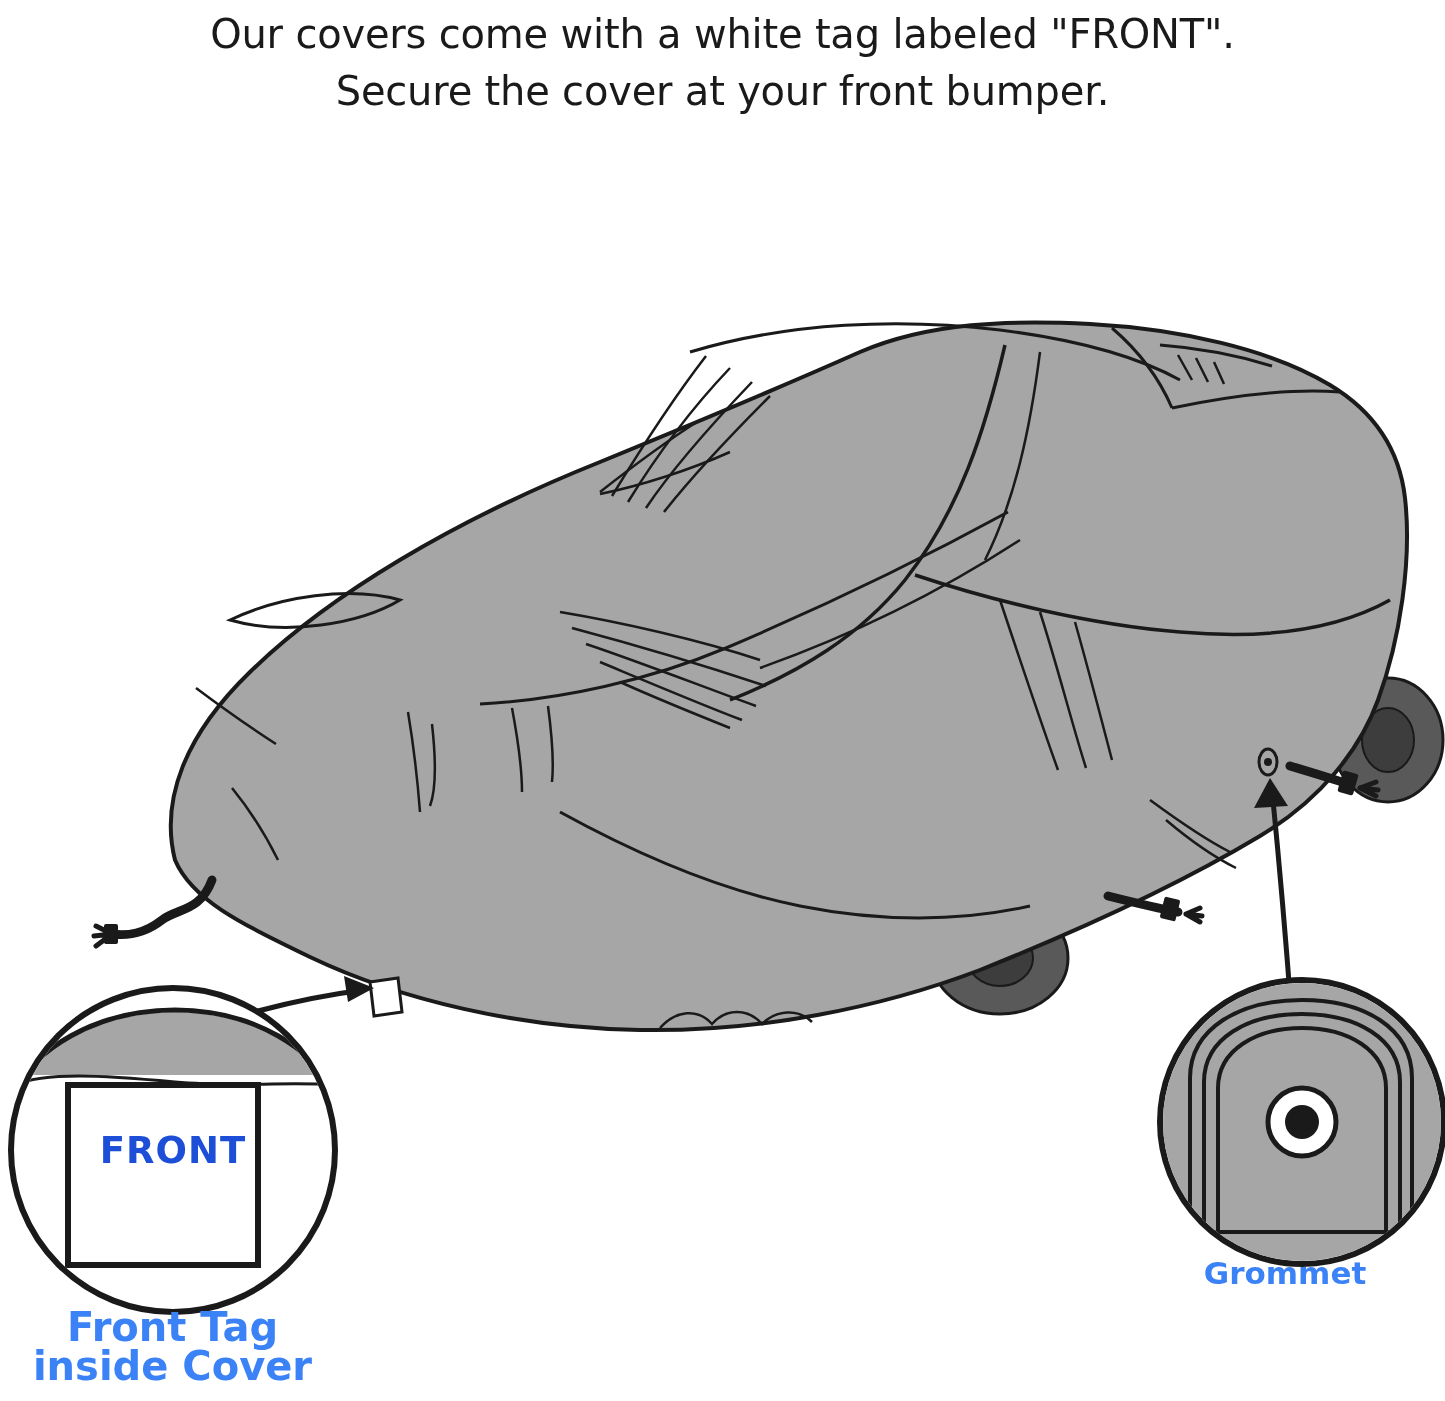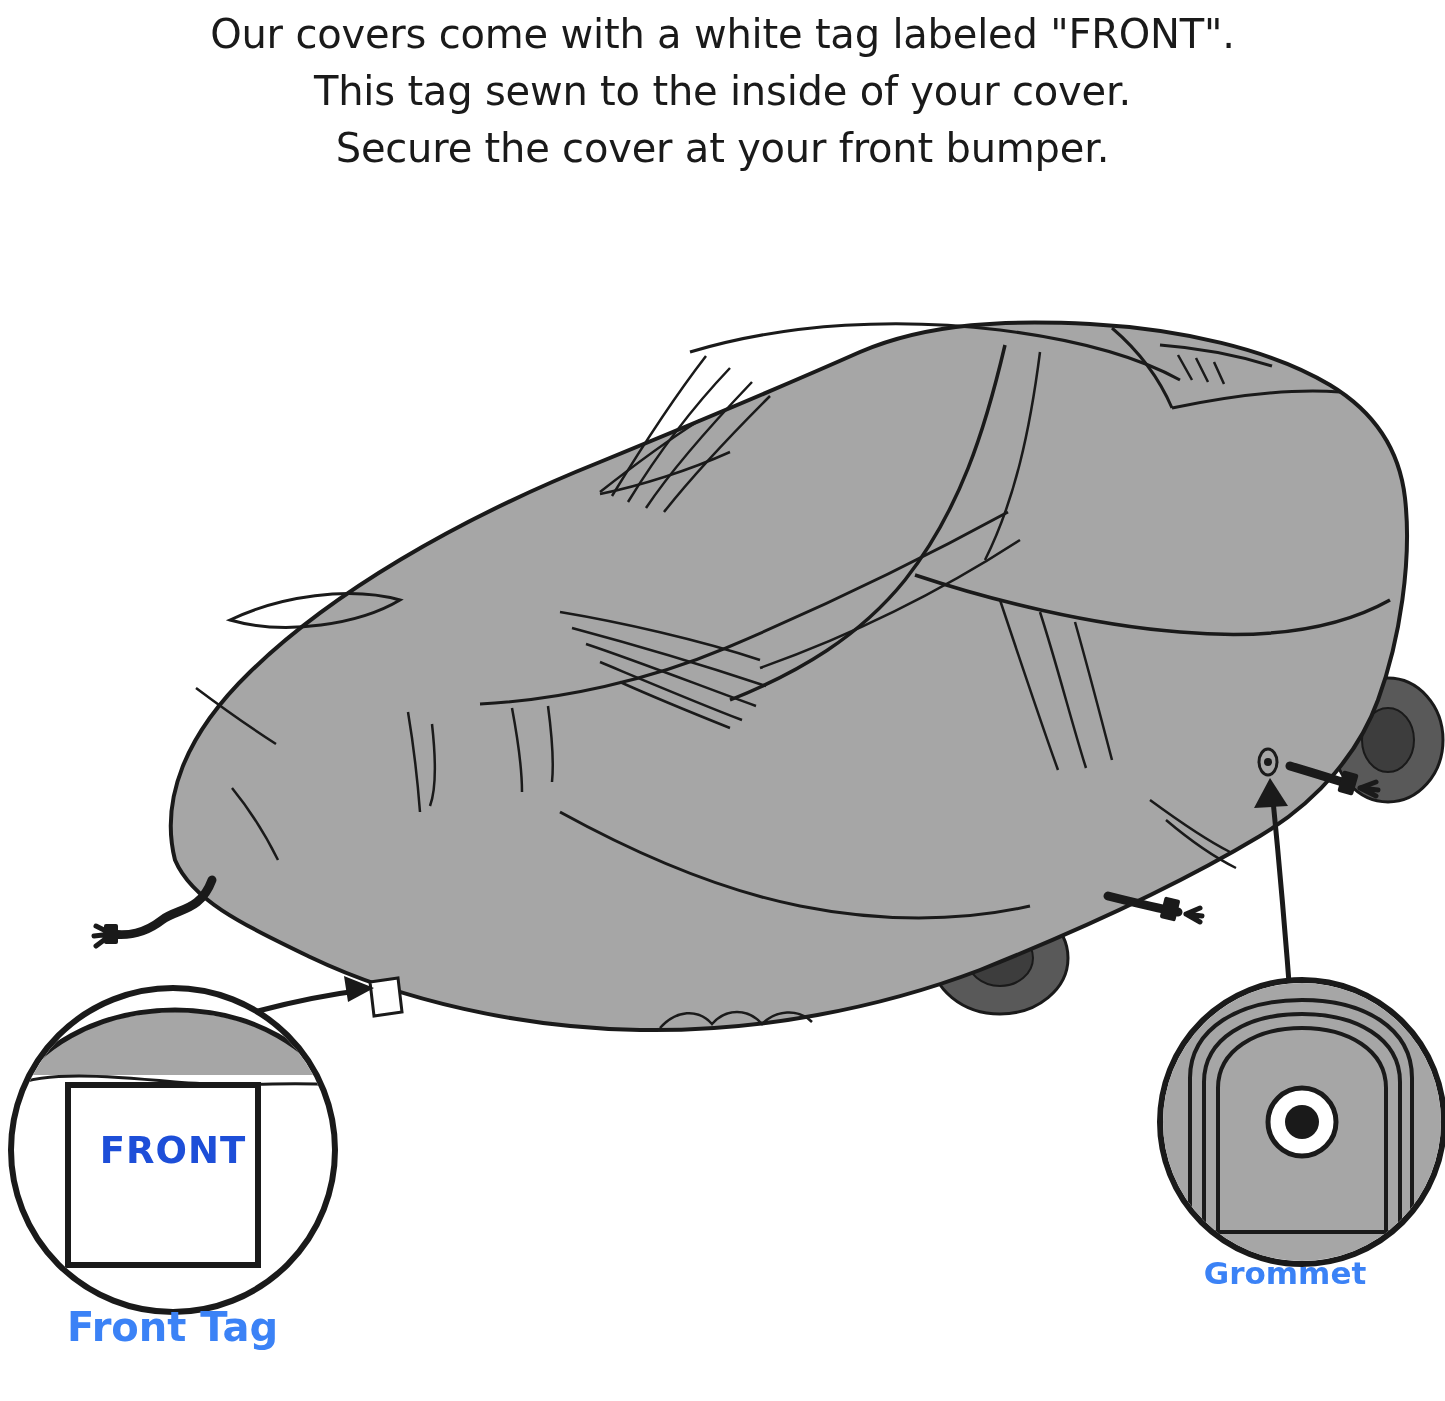--- a/index.html
+++ b/index.html
@@ -74,21 +74,20 @@
     color: #1d4ed8;
   }
 </style>
 </head>
 <body>
 
 <div id="page">
 
   <div class="headline">
     <div>Our covers come with a white tag labeled "FRONT".</div>
-    <div>This tag sewn to the inside of your cover.</div>
     <div>Secure the cover at your front bumper.</div>
   </div>
 
   <svg id="illustration" viewBox="0 0 1445 1401" xmlns="http://www.w3.org/2000/svg">
 
     <g>
 
       <ellipse cx="1388" cy="740" rx="55" ry="62" fill="#595959" stroke="#1a1a1a" stroke-width="3"></ellipse>
       <ellipse cx="1388" cy="740" rx="26" ry="32" fill="#3d3d3d" stroke="#1a1a1a" stroke-width="2"></ellipse>
 
@@ -217,17 +216,18 @@
         <circle cx="1302" cy="1122" r="34" fill="#ffffff" stroke="#1a1a1a" stroke-width="5"></circle>
         <circle cx="1302" cy="1122" r="17" fill="#1a1a1a"></circle>
       </g>
     </g>
   </svg>
 
   <div class="front-tag-text">FRONT</div>
 
   <div class="caption" id="caption-front-tag">
     <div>Front Tag</div>
+    <div>inside Cover</div>
   </div>
 
   <div class="caption" id="caption-grommet">Grommet</div>
 
 </div>
 
 </body></html>

